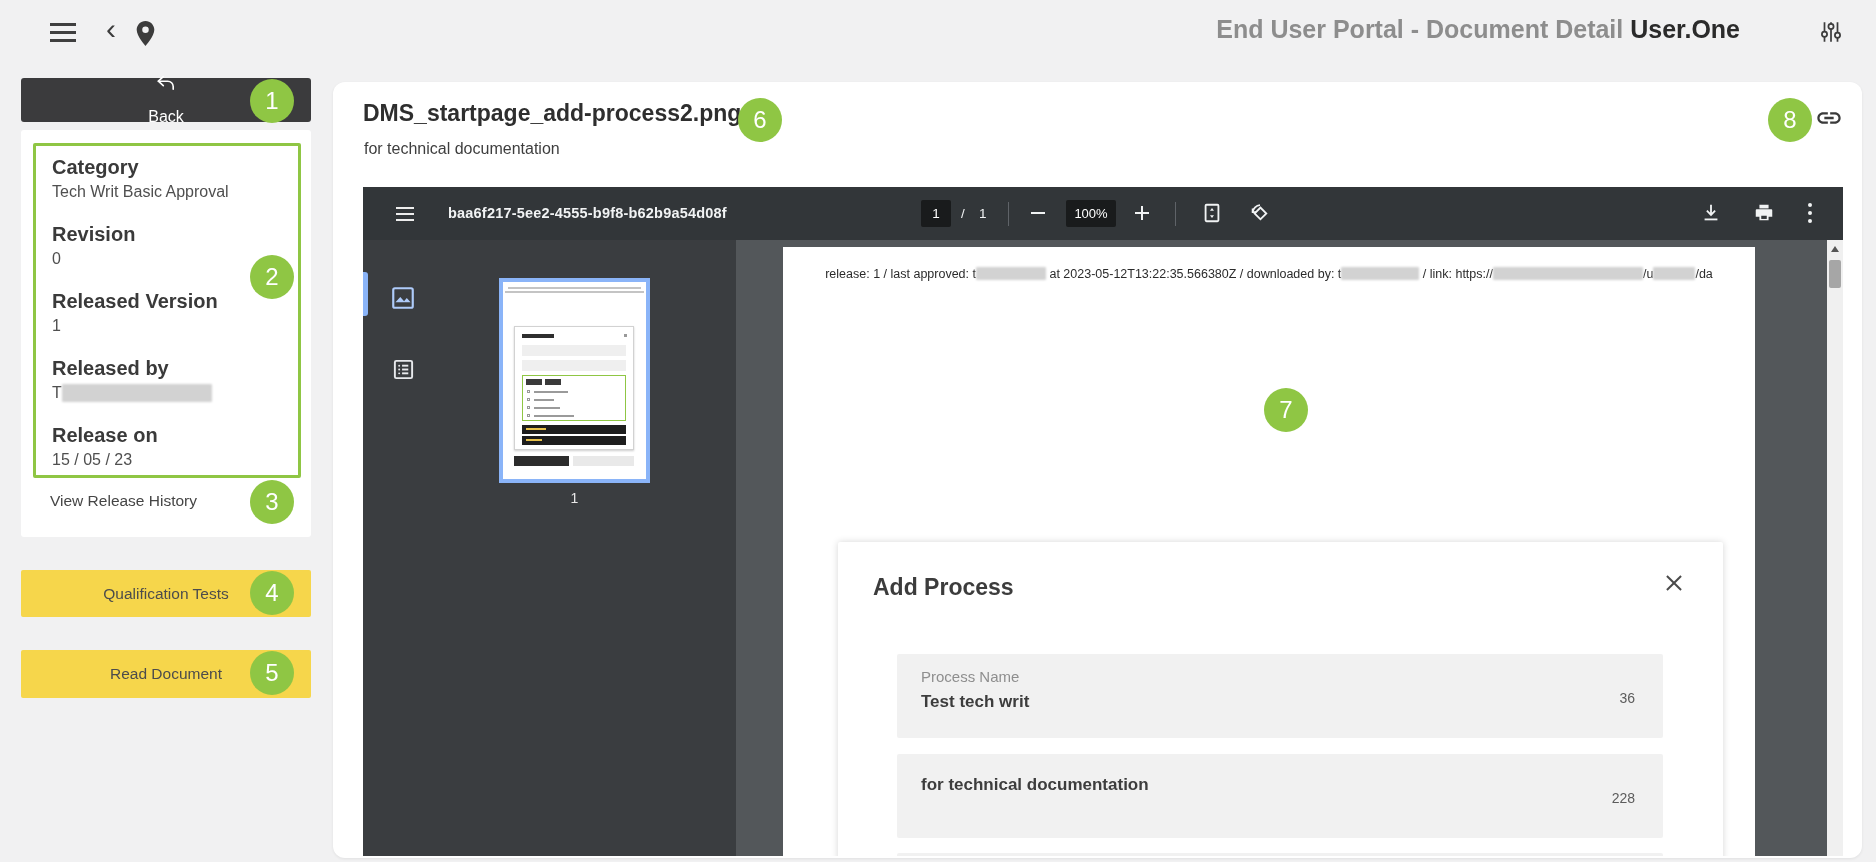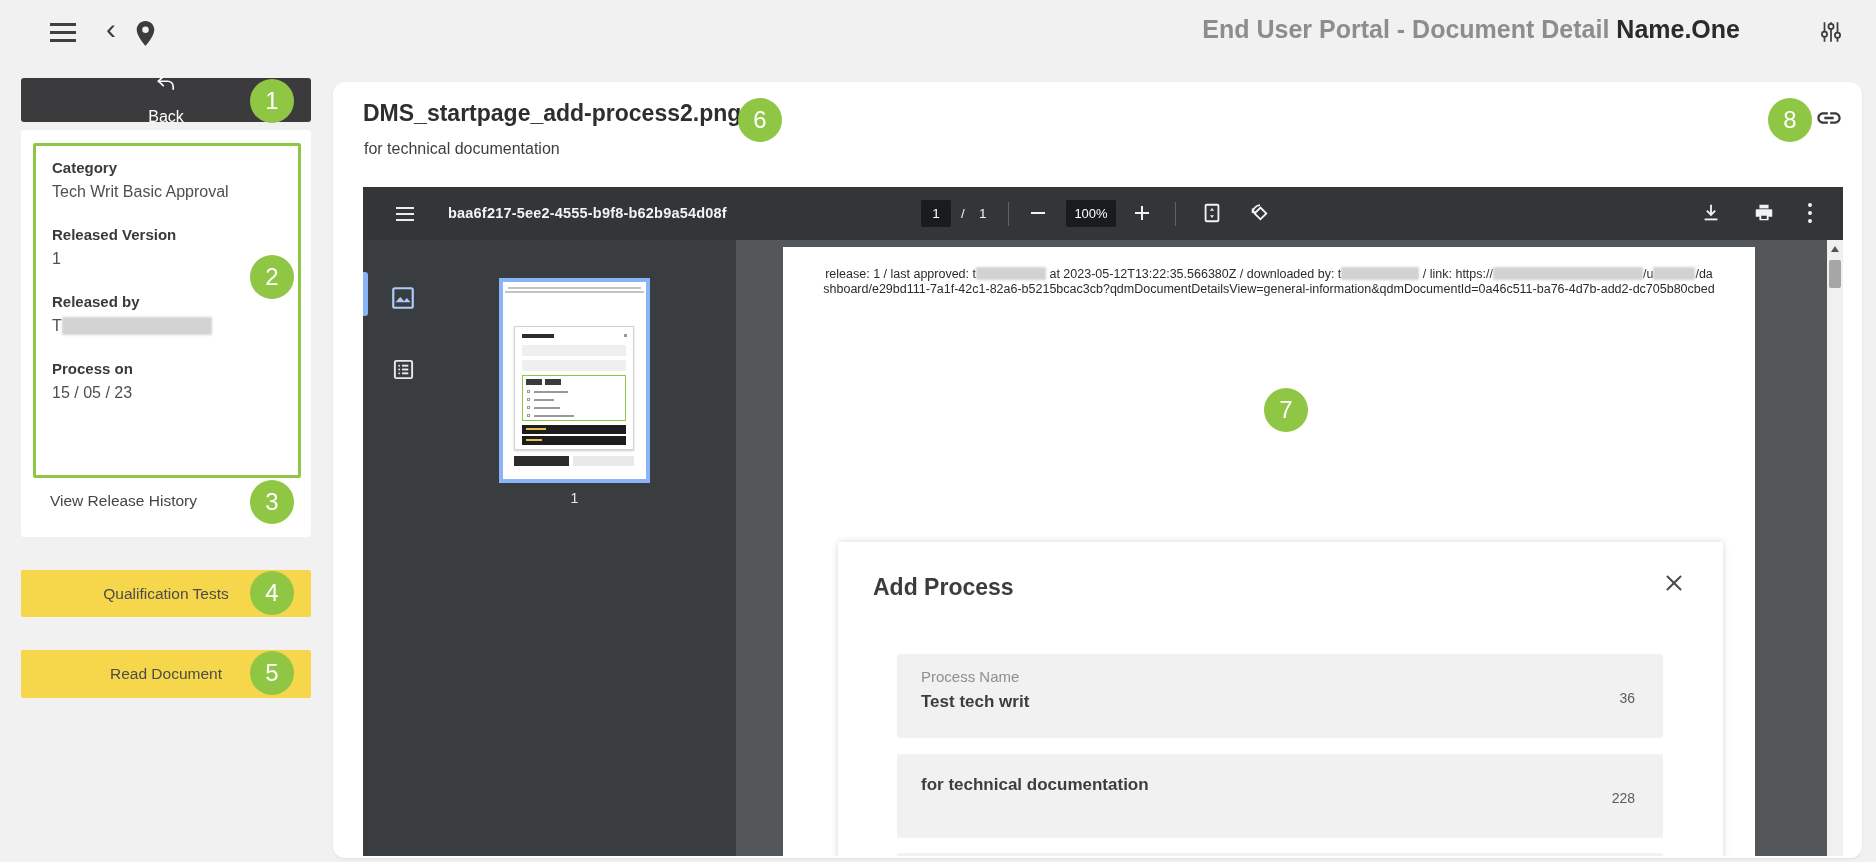--- a/index.html
+++ b/index.html
@@ -15,21 +15,21 @@
   .app-title { left:1000px; top:15px; width:740px; font-size:25px; font-weight:700; color:#8d8d8d; white-space:nowrap; text-align:right; }
   .app-title .brand { color:#2b2b2b; font-weight:800; }
   .tune-icon { left:1818px; top:19px; cursor:pointer; }
 
   
   .back-btn { left:21px; top:78px; width:290px; height:44px; background:#3b3b3d; border-radius:3px;
               color:#fff; font-size:16px; display:flex; align-items:center; justify-content:center; gap:12px; cursor:pointer;flex-direction:column; }
   .info-panel { left:21px; top:130px; width:290px; height:407px; background:#fff; border-radius:3px; }
   .green-box { position:absolute; left:12px; top:13px; width:268px; height:335px; border:3px solid #8fc644; border-radius:2px; padding:12px 10px 0 16px; }
   .field { margin-bottom:23px; }
-  .field .f-label { font-size:15px; font-weight:700; color:#3a3a3a; line-height:19px; margin-bottom:4px; }
+  .field .f-label { font-size:20px; font-weight:700; color:#3a3a3a; line-height:19px; margin-bottom:4px; }
   .field .f-value { font-size:16px; color:#4f4f4f; line-height:21px; }
   .view-history { left:50px; top:492px; font-size:15.5px; color:#454545; cursor:pointer; }
   .action-btn { position:absolute; left:21px; width:290px; height:47px; background:#f6d64b; border-radius:2px;
                 display:flex; align-items:center; justify-content:center; font-size:15.5px; color:#4c4c4c; cursor:pointer; }
   .action-btn.b0 { top:570px; }
   .action-btn.b1 { top:650px; height:48px; }
 
   
   .main-card { left:333px; top:82px; width:1529px; height:776px; background:#fff; border-radius:12px; box-shadow:0 1px 3px rgba(0,0,0,.07); }
   .doc-title { position:absolute; left:30px; top:18px; font-size:23px; font-weight:700; color:#2e2e2e; }
@@ -101,21 +101,21 @@
     <span></span>
     <span></span>
     <span></span>
   </div>
 <div class="abs hdr-chevron">‹</div>
 <div class="abs hdr-pin">
   <svg width="23" height="27" viewBox="0 0 24 28">
       <path fill="#3c3c3c" d="M12 1C6.9 1 2.8 5.1 2.8 10.2 2.8 17 12 27 12 27s9.2-10 9.2-16.8C21.2 5.1 17.1 1 12 1zm0 12.6a3.4 3.4 0 1 1 0-6.8 3.4 3.4 0 0 1 0 6.8z"></path>
     </svg>
 </div>
-<div class="abs app-title"><span>End User Portal - Document Detail</span> <span class="brand">Name.One</span></div>
+<div class="abs app-title"><span>End User Portal - Document Detail</span> <span class="brand">User.One</span></div>
 <div class="abs tune-icon">
   <svg width="26" height="26" viewBox="0 0 24 24" fill="none" stroke="#3c3c3c" stroke-width="1.6">
     <line x1="6" y1="3" x2="6" y2="21"></line>
       <line x1="12" y1="3" x2="12" y2="21"></line>
       <line x1="18" y1="3" x2="18" y2="21"></line>
     <circle cx="6" cy="14" r="2.4" fill="#f1f1f2"></circle>
       <circle cx="12" cy="7" r="2.4" fill="#f1f1f2"></circle>
       <circle cx="18" cy="15" r="2.4" fill="#f1f1f2"></circle>
   </svg>
 </div>
@@ -130,29 +130,33 @@
   <span>Back</span>
 </div>
 
 <div class="abs info-panel">
   <div class="green-box" id="sidebar-fields">
       <div class="field">
         <div class="f-label">Category</div>
         <div class="f-value">Tech Writ Basic Approval</div>
       </div>
       <div class="field">
+        <div class="f-label">Revision</div>
+        <div class="f-value">0</div>
+      </div>
+      <div class="field">
         <div class="f-label">Released Version</div>
         <div class="f-value">1</div>
       </div>
       <div class="field">
         <div class="f-label">Released by</div>
         <div class="f-value">T<span class="redact" style="width: 150px; height: 18px; vertical-align: -4px;"></span></div>
       </div>
       <div class="field">
-        <div class="f-label">Process on</div>
+        <div class="f-label">Release on</div>
         <div class="f-value">15 / 05 / 23</div>
       </div>
     </div>
 </div>
 <div class="abs view-history">View Release History</div>
 <div id="action-buttons">
     <div class="action-btn b0">Qualification Tests</div>
     <div class="action-btn b1">Read Document</div>
   </div>
 
@@ -265,21 +269,20 @@
           </div>
         </div>
         <div class="m-el" style="position:absolute;left:11px;top:174px;width:55px;height:10px;background:#2c2c2c"></div>
         <div class="m-el" style="position:absolute;left:70px;top:174px;width:61px;height:10px;background:#e9e9e9"></div>
       </div>
       <div class="abs thumb-label">1</div>
     </div>
 
     <div class="pdf-page">
       <div class="release-text" id="release-line1">release: 1 / last approved: t<span class="redact" style="width: 70px;"></span> at 2023-05-12T13:22:35.566380Z / downloaded by: t<span class="redact" style="width: 78px;"></span> / link: https://<span class="redact" style="width: 150px;"></span>/u<span class="redact" style="width: 42px;"></span>/da</div>
-      <div class="release-text" style="margin-top:0">shboard/e29bd111-7a1f-42c1-82a6-b5215bcac3cb?qdmDocumentDetailsView=general-information&amp;qdmDocumentId=0a46c511-ba76-4d7b-add2-dc705b80cbed</div>
 
       <div class="dlg">
         <div class="dlg-title">Add Process</div>
         <div class="dlg-close"></div>
         <div id="dialog-fields">
             <div class="dlg-field" style="top: 112px;">
               <div class="d-label">Process Name</div>
               <div class="d-value">Test tech writ</div>
               <div class="d-counter">36</div>
             </div>

